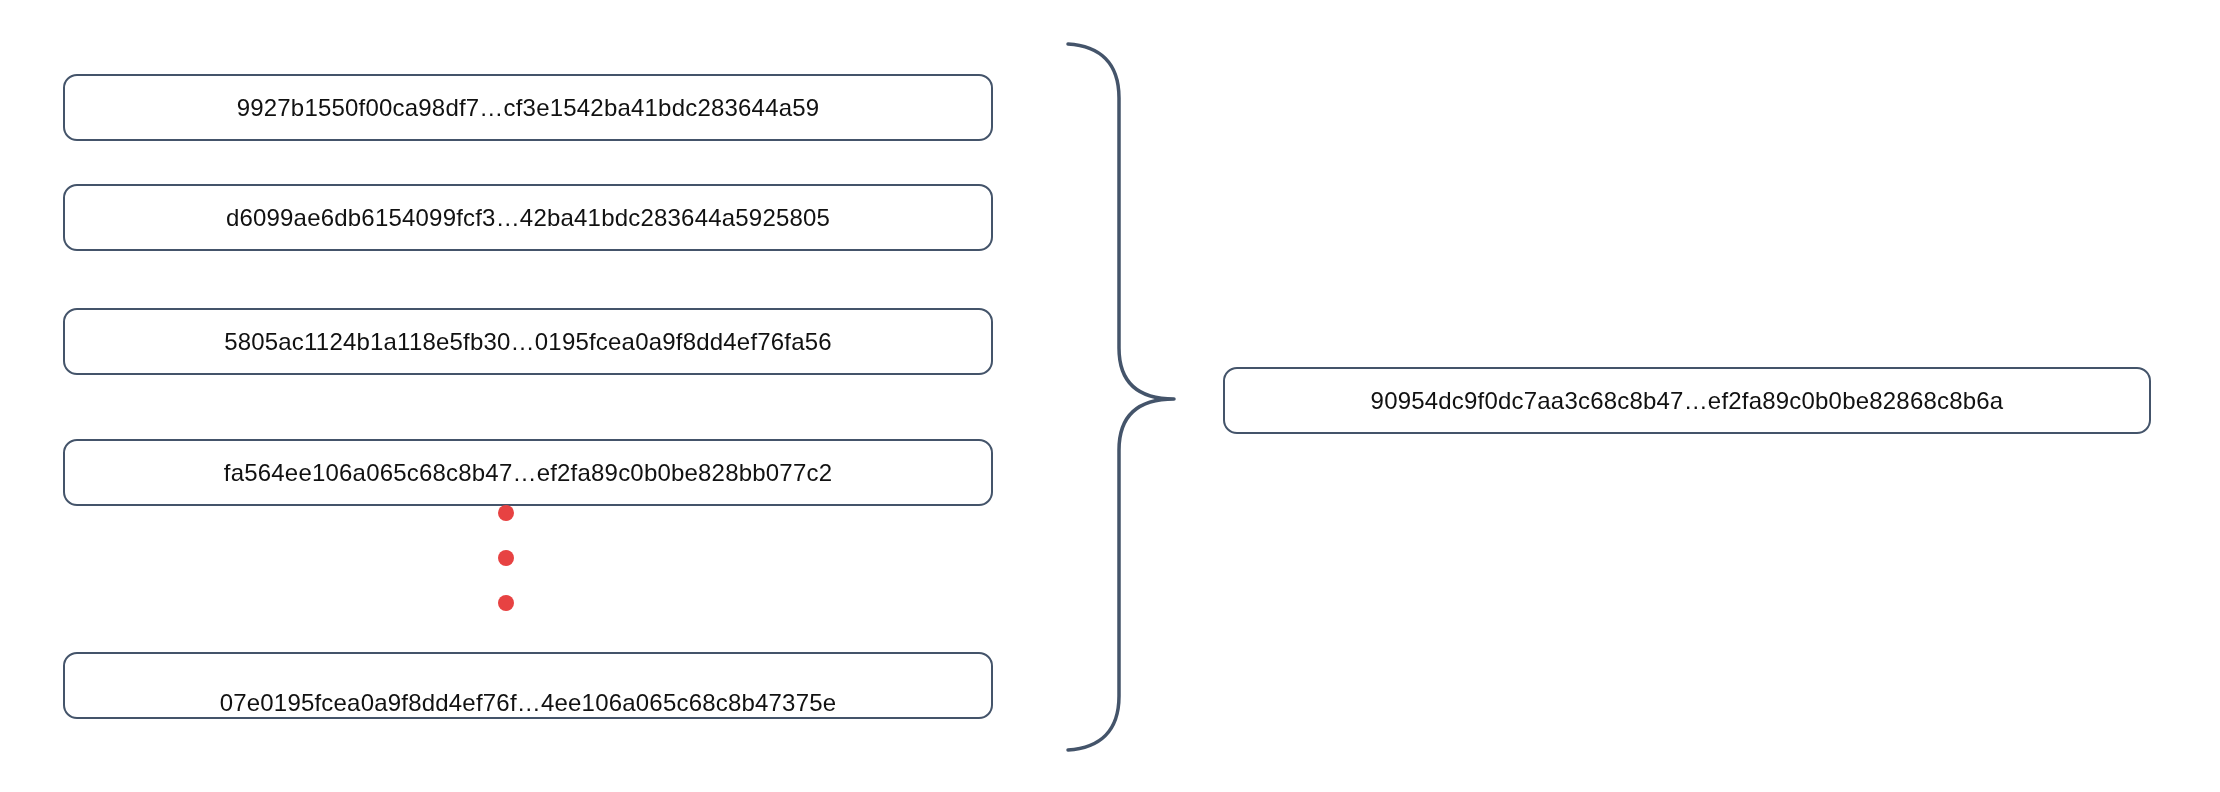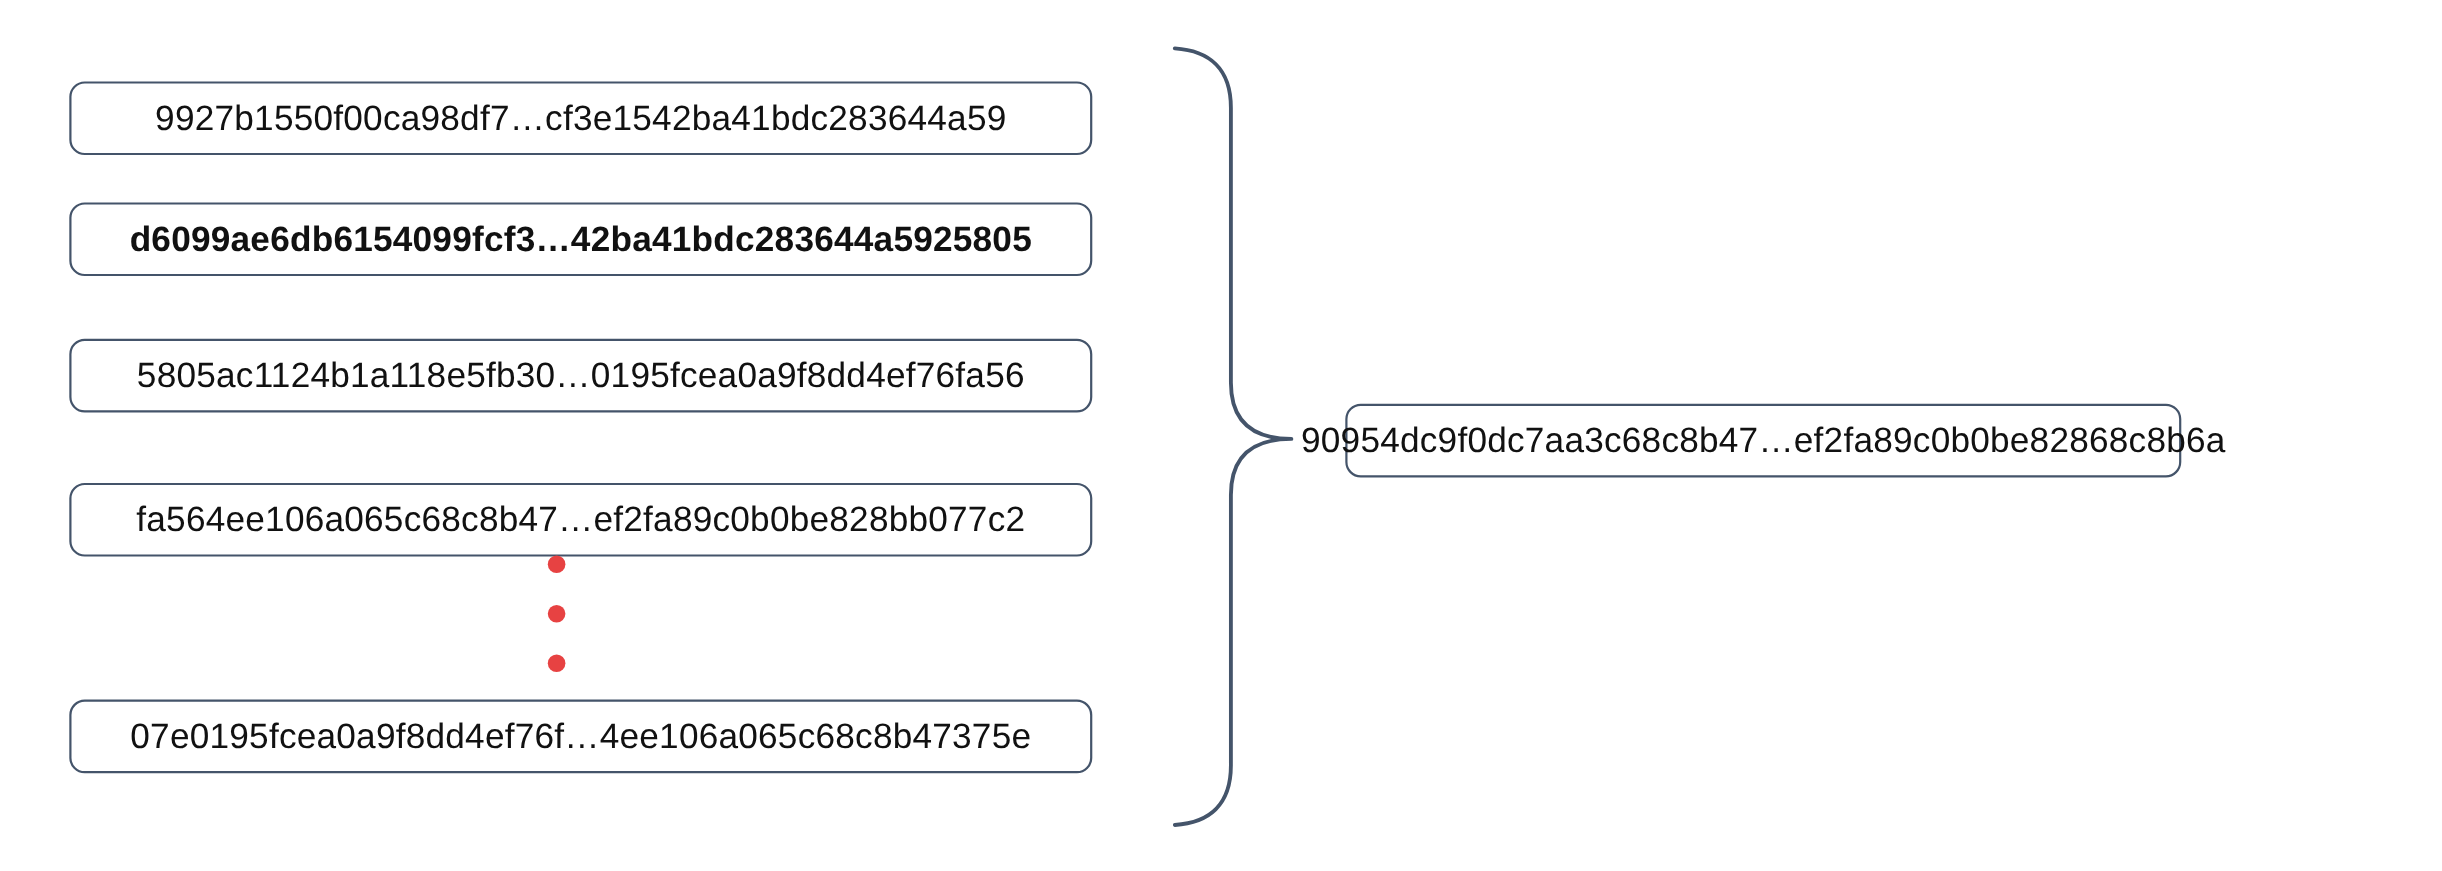--- a/index.html
+++ b/index.html
@@ -23,34 +23,34 @@
     height: 67px;
     box-sizing: border-box;
     border: 2.5px solid var(--box-border, #44546a);
     border-radius: 14px;
     background: var(--background, #ffffff);
     display: flex;
     align-items: center;
     justify-content: center;
   }
   .hash-box span {
-    font-size: 32px;
+    font-size: 24px;
     color: var(--text, #111111);
     white-space: nowrap;
     letter-spacing: 0.2px;
   }
   .box-1 { top: 74px; }
-  .box-2 { top: 184px; font-weight: bold; }
+  .box-2 { top: 184px; }
   .box-3 { top: 293px; margin-top: 15px; }
   .box-4 { top: 403px; margin-top: 36px; }
-  .box-5 { top: 636px; }
+  .box-5 { top: 652px; align-items: flex-end; }
   .box-output {
     left: 1223px;
     top: 367px;
-    width: 760px;
+    width: 928px;
   }
   .dots {
     position: absolute;
     left: 498px;
     top: 505px;
     width: 16px;
     height: 106px;
     display: flex;
     flex-direction: column;
     justify-content: space-between;

